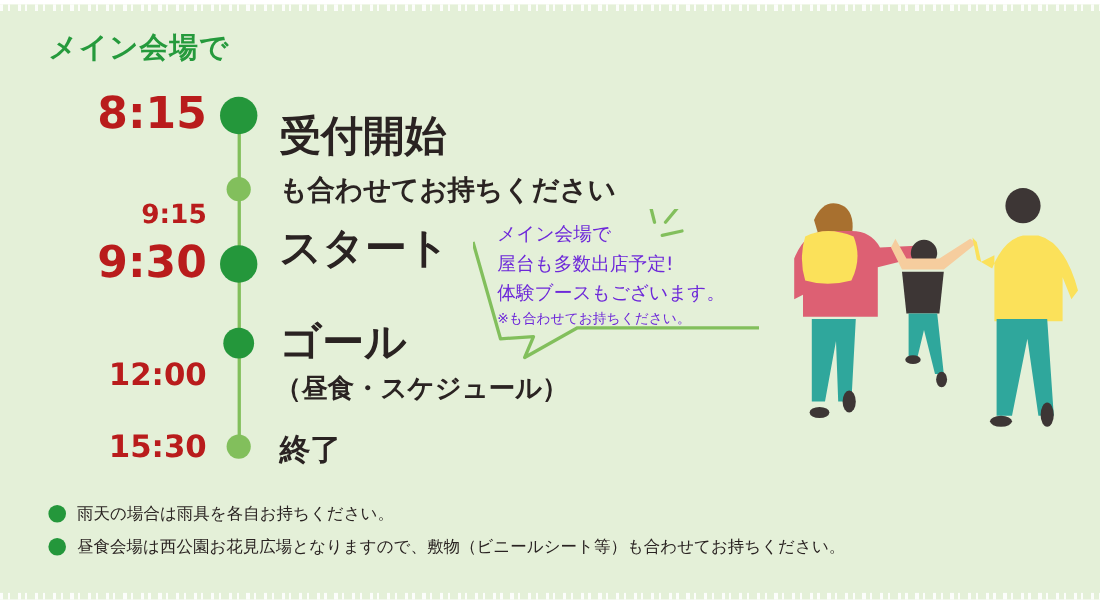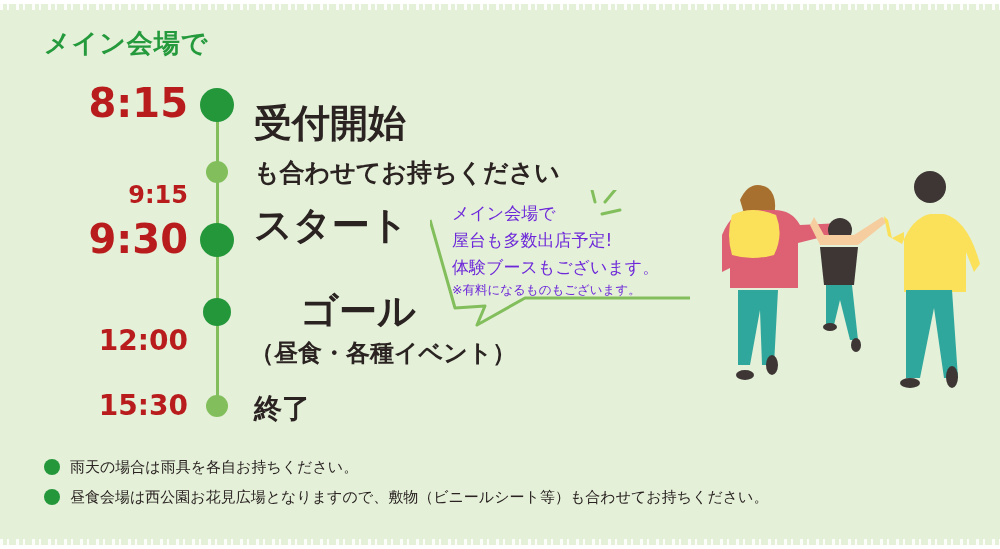--- a/index.html
+++ b/index.html
@@ -50,38 +50,38 @@
 <div class="time sm" style="top:157px;">9:15</div>
 <div class="dot small" style="left:206px;top:161px;"></div>
 <div class="evt md" style="top:156px;">も合わせてお持ちください</div>
 
 <div class="time lg" style="top:216px;">9:30</div>
 <div class="dot big" style="left:200px;top:223px;"></div>
 <div class="evt lg" style="top:200px;font-family:Liberation Serif, serif;">スタート</div>
 
 <div class="time md" style="top:294px;margin-top:30px;">12:00</div>
 <div class="dot mid" style="left:203px;top:298px;"></div>
-<div class="evt lg" style="top:286px;margin-left:46px;">ゴール</div>
-<div class="evt sub" style="top:337px;left:250px;">（昼食・各種イベント）</div>
+<div class="evt lg" style="top:286px;">ゴール</div>
+<div class="evt sub" style="top:337px;left:250px;">（昼食・スケジュール）</div>
 
 <div class="time md" style="top:389px;">15:30</div>
 <div class="dot small" style="left:206px;top:395px;"></div>
 <div class="evt md" style="top:390px;font-size:28px;">終了</div>
 
 <svg class="bubble" viewBox="0 0 260 140" style="height:140px;">
   <polyline points="0,30 25,118 55,116 47,135 95,108 260,108" fill="none" stroke="#82bf5c" stroke-width="3" stroke-linejoin="round"></polyline>
   <line x1="162" y1="0" x2="165" y2="12" stroke="#82bf5c" stroke-width="3" stroke-linecap="round"></line>
   <line x1="190" y1="-6" x2="175" y2="12" stroke="#82bf5c" stroke-width="3" stroke-linecap="round"></line>
   <line x1="172" y1="24" x2="190" y2="20" stroke="#82bf5c" stroke-width="3" stroke-linecap="round"></line>
 </svg>
 <div class="bubble-text">
   <span style="display:block">メイン会場で</span>
   <span style="display:block">屋台も多数出店予定!</span>
   <span style="display:block">体験ブースもございます。</span>
-  <span class="bubble-note">※有料になるものもございます。</span>
+  <span class="bubble-note">※も合わせてお持ちください。</span>
 </div>
 
 <svg class="family" viewBox="0 0 290 230">
 
   <path d="M40 35 q10 -22 28 -12 q10 8 6 28 l-28 4 z" fill="#a8702f"></path>
   <path d="M22 70 q10 -25 30 -25 h22 q18 0 26 15 l42 -2 -4 10 -40 10 v45 h-68 v-20 l-8 4 z" fill="#dd6073"></path>
   <path d="M32 50 q20 -10 44 0 q8 20 -2 40 q-22 6 -42 0 q-6 -20 0 -40z" fill="#fbe15a"></path>
   <path d="M38 125 h40 l-4 75 h-12 l-2 -55 -10 55 h-12 z" fill="#2fa79c"></path>
   <ellipse cx="45" cy="210" rx="9" ry="5" fill="#3d3635"></ellipse>
   <ellipse cx="72" cy="200" rx="6" ry="10" fill="#3d3635"></ellipse>

